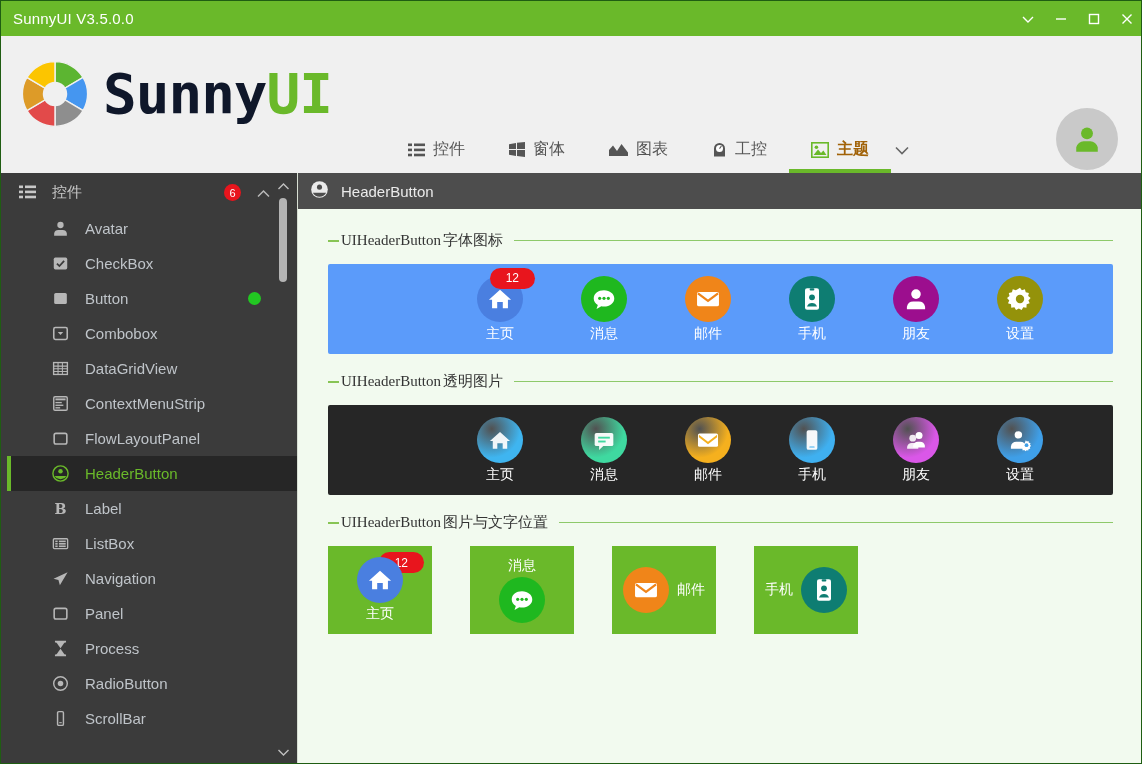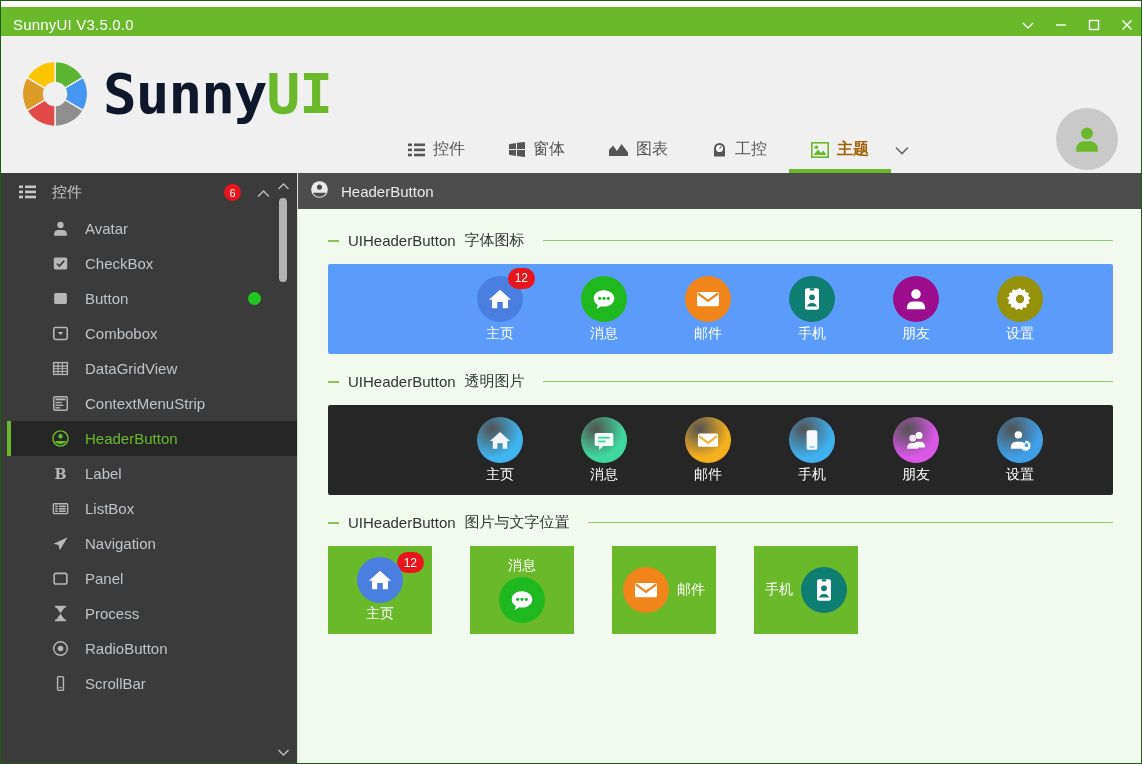--- a/index.html
+++ b/index.html
@@ -8,21 +8,21 @@
     font-family: "Liberation Sans", "DejaVu Sans", sans-serif;
     overflow: hidden; background: #2b2b2b;
   }
   #app {
     position: relative; width: 1142px; height: 764px;
     background: #ffffff; border: 1px solid #1f5d12; overflow: hidden;
   }
 
   
   #titlebar {
-    position: absolute; left: 0; top: 6px; width: 1142px; height: 35px;
+    position: absolute; left: 0; top: 0; width: 1142px; height: 35px;
     background: #6ab92a; display: flex; align-items: center;
   }
   #title-text {
     color: #ffffff; font-size: 15px; margin-left: 12px; letter-spacing: .2px;
     white-space: nowrap;
   }
   #winbtns { margin-left: auto; display: flex; height: 35px; }
   .winbtn {
     width: 33px; height: 35px; display: flex; align-items: center;
     justify-content: center; cursor: default;
@@ -117,22 +117,22 @@
     background: #f2faef; border-left: 1px solid #d7dfd3;
   }
   #content-head {
     height: 36px; background: #4d4d4d; display: flex; align-items: center;
     color: #eaeaea; font-size: 15px; padding-left: 12px; gap: 12px;
   }
   #content-body { padding: 22px 30px 0 30px; }
 
   .section { margin-bottom: 6px; }
   .sec-title {
-    display: flex; align-items: center; gap: 9px; color: #333333;
-    font-size: 15px; white-space: nowrap; margin-bottom: 14px;
+    display: flex; align-items: center; gap: 2px; color: #333333;
+    font-size: 15px; white-space: nowrap; margin-bottom: 14px; font-family: Liberation Serif, serif;
   }
   .sec-dash { width: 11px; height: 2px; background: #88c455; flex: none; }
   .sec-rule { flex: 1; height: 1px; background: #8ec96a; margin-left: 9px; }
 
   .panel { border-radius: 2px; display: flex; align-items: center; }
   #panel-blue { background: #5b9bfa; height: 90px; padding-left: 120px; }
   #panel-dark { background: #262626; height: 90px; padding-left: 120px; }
 
   .hbtn {
     width: 104px; height: 84px; display: flex; flex-direction: column;
@@ -140,21 +140,21 @@
     position: relative;
   }
   .hbtn .label { font-size: 14px; color: #ffffff; }
   .ico {
     width: 46px; height: 46px; border-radius: 50%; display: flex;
     align-items: center; justify-content: center; position: relative;
   }
   .badge {
     position: absolute; min-width: 21px; height: 21px; border-radius: 11px;
     background: #e8151d; color: #fff; font-size: 12px; display: flex;
-    align-items: center; justify-content: center; padding: 0 7px;
+    align-items: center; justify-content: center; padding: 0 16px;
   }
 
   
   #tiles { display: flex; gap: 38px; margin-top: 2px; }
   .tile {
     width: 104px; height: 88px; background: #6ab92a; position: relative;
     display: flex; align-items: center; justify-content: center;
     cursor: default;
   }
   .tile .label { font-size: 14px; color: #ffffff; }
@@ -357,20 +357,28 @@
             <svg width="19" height="19" viewBox="0 0 24 24">
               <rect x="3.5" y="3.5" width="17" height="17" rx="1.6" fill="none" stroke="#b7b7b7" stroke-width="1.8"></rect>
               <rect x="5.6" y="5.6" width="12.8" height="2.4" fill="#b7b7b7"></rect>
               <rect x="5.6" y="10" width="8" height="1.7" fill="#b7b7b7"></rect>
               <rect x="5.6" y="13.4" width="10" height="1.7" fill="#b7b7b7"></rect>
               <rect x="5.6" y="16.6" width="6" height="1.7" fill="#b7b7b7"></rect>
             </svg>
           </span>
           <span>ContextMenuStrip</span>
         </div>
+        <div class="side-item">
+          <span class="si-icon">
+            <svg width="19" height="19" viewBox="0 0 24 24">
+              <rect x="4" y="5.5" width="16" height="13.5" rx="2.2" fill="none" stroke="#b7b7b7" stroke-width="2"></rect>
+            </svg>
+          </span>
+          <span>FlowLayoutPanel</span>
+        </div>
         <div class="side-item selected">
           <span class="si-icon">
             <svg width="19" height="19" viewBox="0 0 24 24">
               <circle cx="12" cy="12" r="9.6" fill="none" stroke="#6ab92a" stroke-width="1.8"></circle>
               <circle cx="12" cy="9.2" r="2.8" fill="#6ab92a"></circle>
               <path d="M4.5 15.3 a9.2 9.2 0 0 0 15 0 Z" fill="#6ab92a"></path>
             </svg>
           </span>
           <span>HeaderButton</span>
         </div>

